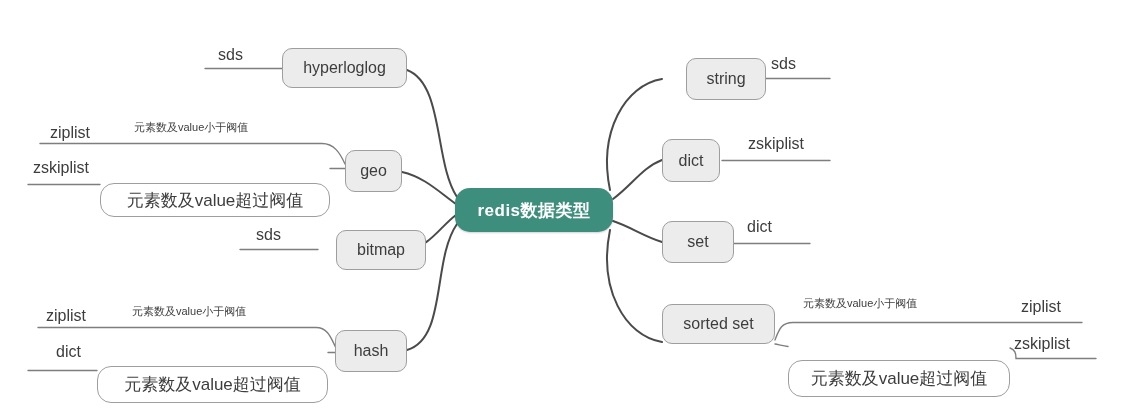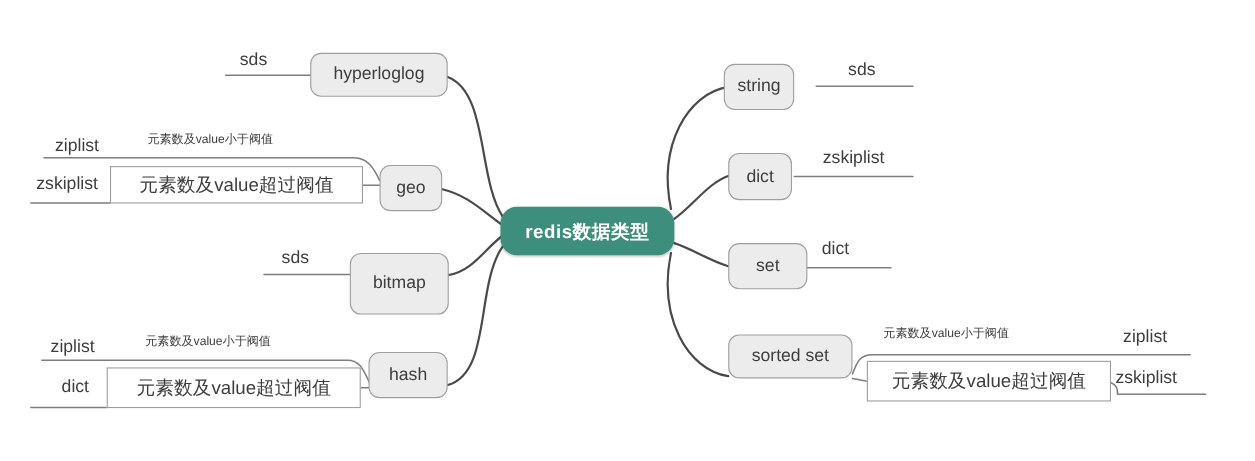--- a/index.html
+++ b/index.html
@@ -15,21 +15,21 @@
     background:var(--root-fill,#3E8E7E);border-radius:15px;
     color:var(--root-text,#ffffff);font-size:17px;font-weight:700;letter-spacing:.5px;
     box-shadow:0 1px 2px rgba(0,0,0,.18);
   }
   .node.lvl1{
     background:var(--node-fill,#ececec);border:1px solid var(--node-border,#9e9e9e);
     border-radius:10px;color:var(--text,#4a4a4a);font-size:16px;
   }
   .node.sub{
     background:#ffffff;border:1px solid var(--node-border,#9e9e9e);
-    border-radius:0;color:var(--text,#3d3d3d);font-size:17px;
+    border-radius:14px;color:var(--text,#3d3d3d);font-size:17px;margin-top:32px;
   }
   .leaf{position:absolute;color:var(--text,#3d3d3d);font-size:16px;white-space:nowrap;line-height:1.2;}
   .leaf.cn{font-size:11px;}
   .nlabel{white-space:nowrap;}
 </style>
 </head>
 <body>
 
 <div class="canvas">
 
@@ -63,28 +63,28 @@
   <div class="node root" style="left:455px;top:188px;width:158px;height:44px">
     <span class="nlabel">redis数据类型</span>
   </div>
 
   <div class="node lvl1" style="left:282px;top:48px;width:125px;height:40px">
     <span class="nlabel">hyperloglog</span>
   </div>
   <div class="node lvl1" style="left:345px;top:150px;width:57px;height:42px">
     <span class="nlabel">geo</span>
   </div>
-  <div class="node lvl1" style="left:318px;top:230px;width:90px;height:56px">
+  <div class="node lvl1" style="left:336px;top:230px;width:90px;height:40px">
     <span class="nlabel">bitmap</span>
   </div>
-  <div class="node lvl1" style="left:335px;top:320px;width:72px;height:42px">
+  <div class="node lvl1" style="left:335px;top:330px;width:72px;height:42px">
     <span class="nlabel">hash</span>
   </div>
 
-  <div class="node lvl1" style="left:658px;top:58px;width:64px;height:42px">
+  <div class="node lvl1" style="left:686px;top:58px;width:80px;height:42px">
     <span class="nlabel">string</span>
   </div>
   <div class="node lvl1" style="left:662px;top:139px;width:58px;height:43px">
     <span class="nlabel">dict</span>
   </div>
   <div class="node lvl1" style="left:662px;top:221px;width:72px;height:42px">
     <span class="nlabel">set</span>
   </div>
   <div class="node lvl1" style="left:662px;top:304px;width:113px;height:40px">
     <span class="nlabel">sorted set</span>

